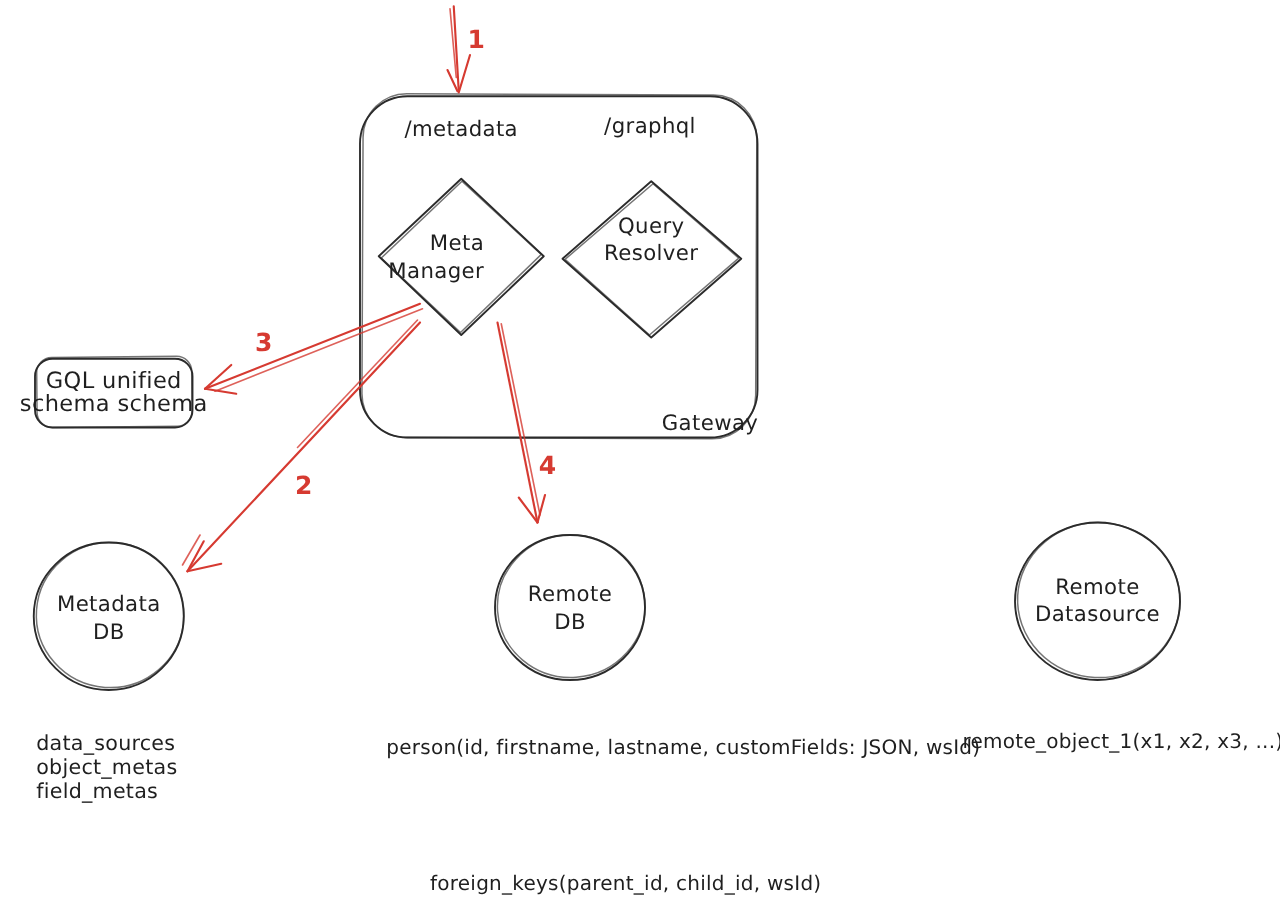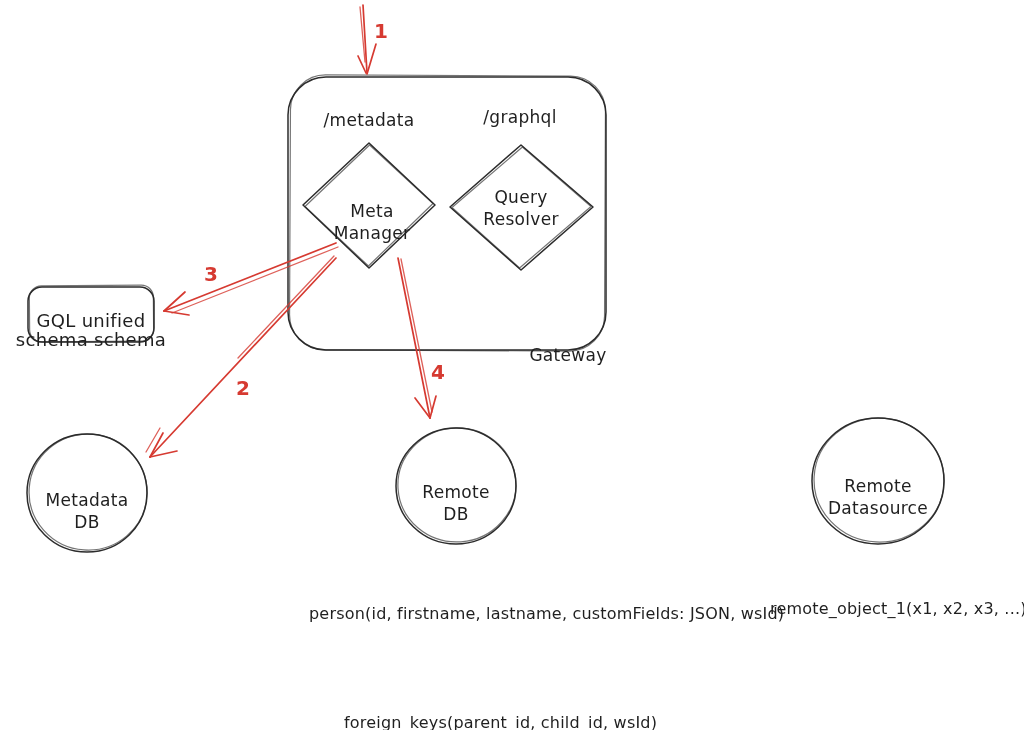--- a/index.html
+++ b/index.html
@@ -9,21 +9,21 @@
     background:#ffffff;
     overflow:hidden;
     font-family:"DejaVu Sans", sans-serif;
     color:#1f1f1f;
   }
   #shapes{position:absolute;left:0;top:0;}
   .ink{fill:none;stroke:#2b2b2b;stroke-width:1.5;stroke-linecap:round;stroke-linejoin:round;}
   .ghost{opacity:0.65;stroke-width:1.2;}
   .red{fill:none;stroke:#d63a31;stroke-width:1.7;stroke-linecap:round;}
   .redghost{opacity:0.8;stroke-width:1.3;}
-  .lbl{position:absolute;font-size:17px;letter-spacing:0.3px;white-space:nowrap;color:#1f1f1f;margin-top:16px;}
+  .lbl{position:absolute;font-size:17px;letter-spacing:0.3px;white-space:nowrap;color:#1f1f1f;}
   .center{transform:translate(-50%,-50%);text-align:center;}
   .line{display:block;line-height:22px;}
   .small .line{line-height:19px;font-size:18px;}
   .schema{font-size:16px;letter-spacing:0.2px;}
   .schema .line{line-height:19px;font-size:16.5px;}
   .num{position:absolute;transform:translate(-50%,-50%);color:#d63a31;font-size:20px;font-weight:bold;letter-spacing:0;}
 </style>
 </head>
 <body>
 
@@ -92,21 +92,21 @@
       <line class="red" x1="398" y1="258" x2="430" y2="418"></line>
       <line class="red redghost" x1="401" y1="259" x2="432" y2="412"></line>
       <line class="red" x1="430" y1="418" x2="415" y2="398"></line>
       <line class="red" x1="430" y1="418" x2="436" y2="396"></line>
     </g>
   </svg>
 
   <div class="lbl center" style="left:369px;top:104px;">/metadata</div>
   <div class="lbl center" style="left:520px;top:101px;">/graphql</div>
 
-  <div class="lbl center" style="left:372px;top:206px;">
+  <div class="lbl center" style="left:349px;top:206px;text-align:right;">
     <span class="line">Meta</span>
     <span class="line">Manager</span>
   </div>
   <div class="lbl center" style="left:521px;top:192px;">
     <span class="line">Query</span>
     <span class="line">Resolver</span>
   </div>
 
   <div class="lbl center" style="left:568px;top:339px;">Gateway</div>
 
@@ -126,19 +126,24 @@
   <div class="lbl center" style="left:878px;top:481px;">
     <span class="line">Remote</span>
     <span class="line">Datasource</span>
   </div>
 
   <div class="num" style="left:381px;top:31px;">1</div>
   <div class="num" style="left:243px;top:388px;">2</div>
   <div class="num" style="left:211px;top:274px;">3</div>
   <div class="num" style="left:438px;top:372px;">4</div>
 
+  <div class="lbl schema" style="left:29px;top:585px;">
+    <span class="line">data_sources</span>
+    <span class="line">object_metas</span>
+    <span class="line">field_metas</span>
+  </div>
 
   <div class="lbl schema" style="left:309px;top:588px;text-align:center;">person(id, firstname, lastname, customFields: JSON, wsId)</div>
   <div class="lbl schema" style="left:344px;top:697px;">foreign_keys(parent_id, child_id, wsId)</div>
 
   <div class="lbl schema" style="left:770px;top:583px;">remote_object_1(x1, x2, x3, ...)</div>
 
 </div>
 
 </body></html>

